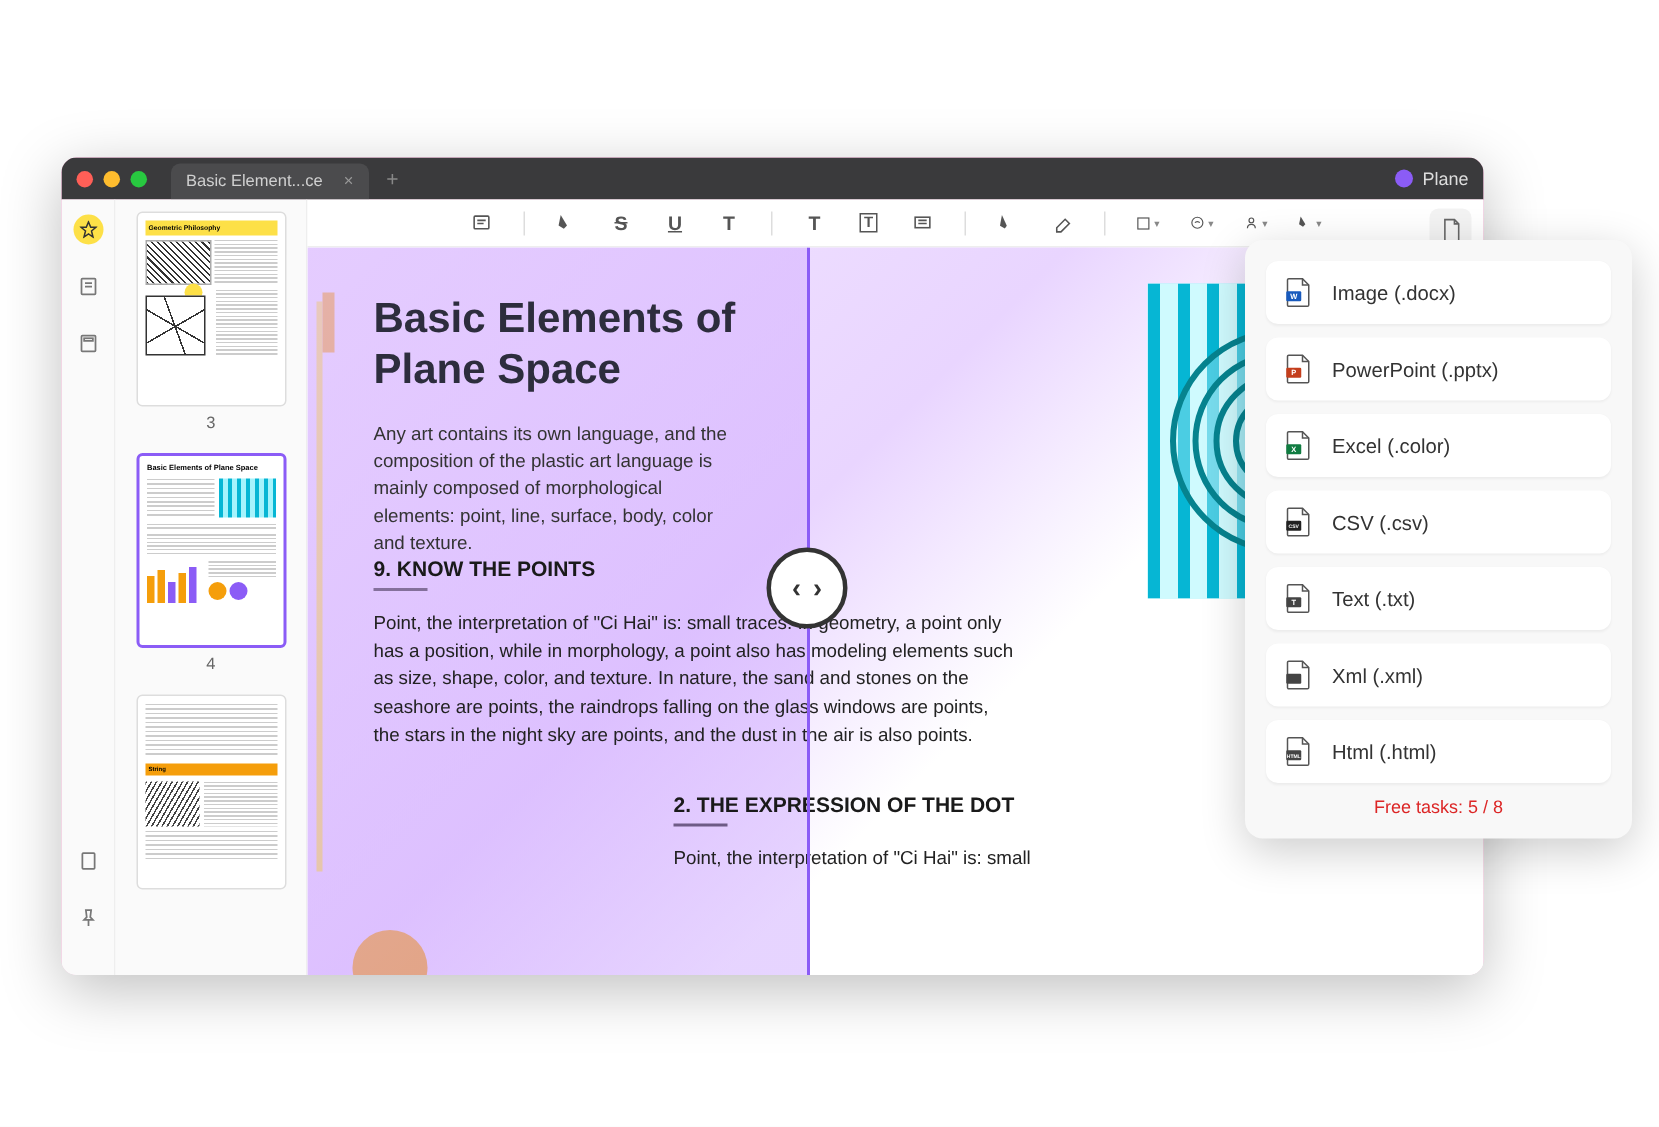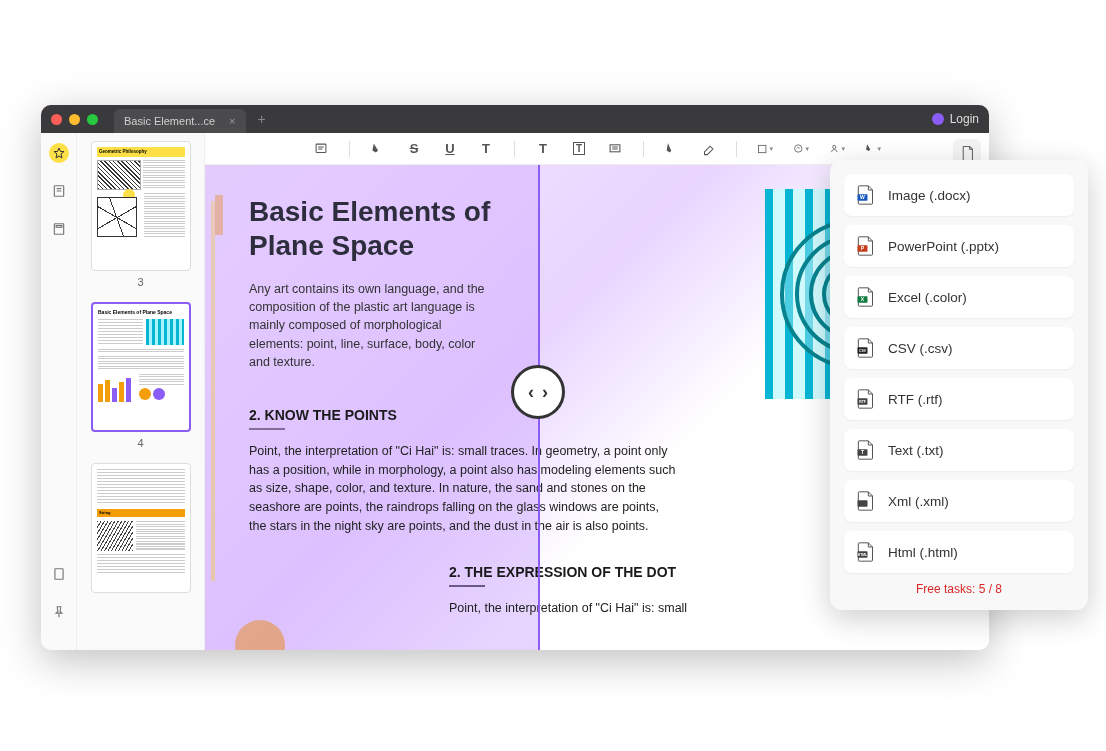--- a/index.html
+++ b/index.html
@@ -236,21 +236,20 @@
       line-height: 1.2;
       max-width: 280px;
       margin-bottom: 18px;
       position: relative;
     }
     .doc-intro {
       font-size: 12.5px;
       color: #333;
       line-height: 1.45;
       max-width: 250px;
-      margin-bottom: 36px;
       position: relative;
     }
     .doc-h2 {
       font-size: 14px;
       font-weight: 700;
       color: #1a1a1a;
       margin-bottom: 5px;
       position: relative;
     }
     .doc-h2-line {
@@ -378,21 +377,21 @@
       <div class="traffic-light tl-green"></div>
     </div>
     <div class="tab">
       <span>Basic Element...ce</span>
       <span class="tab-close">×</span>
     </div>
     <div class="tab-add">+</div>
     <div class="titlebar-spacer"></div>
     <div class="login-btn">
       <div class="login-avatar"></div>
-      <span>Login</span>
+      <span>Plane</span>
     </div>
   </div>
 
   <div class="app-body">
     <div class="left-rail">
       <div class="rail-icon active">
         <svg width="12" height="12" viewBox="0 0 24 24" fill="none" stroke="#333" stroke-width="2">
             <path d="M12 2l3 7h7l-6 5 2 8-6-4-6 4 2-8-6-5h7z"></path>
           </svg>
       </div>
@@ -570,21 +569,21 @@
           <div class="tunnel-ring" style="width:150px;height:150px"></div>
           <div class="tunnel-ring" style="width:120px;height:120px"></div>
           <div class="tunnel-ring" style="width:92px;height:92px"></div>
           <div class="tunnel-ring" style="width:66px;height:66px"></div>
           <div class="tunnel-ring" style="width:42px;height:42px"></div>
           <div class="tunnel-center"></div>
         </div>
 
         <h1 class="doc-title">Basic Elements of Plane Space</h1>
         <p class="doc-intro">Any art contains its own language, and the composition of the plastic art language is mainly composed of morphological elements: point, line, surface, body, color and texture.</p>
-        <h2 class="doc-h2">2. KNOW THE POINTS</h2>
+        <h2 class="doc-h2">9. KNOW THE POINTS</h2>
         <div class="doc-h2-line"></div>
         <p class="doc-body">Point, the interpretation of "Ci Hai" is: small traces. In geometry, a point only has a position, while in morphology, a point also has modeling elements such as size, shape, color, and texture. In nature, the sand and stones on the seashore are points, the raindrops falling on the glass windows are points, the stars in the night sky are points, and the dust in the air is also points.</p>
         <h2 class="doc-h2" style="margin-left:200px">2. THE EXPRESSION OF THE DOT</h2>
         <div class="doc-h2-line" style="margin-left:200px"></div>
         <p class="doc-body" style="margin-left:200px">Point, the interpretation of "Ci Hai" is: small</p>
 
         <div class="divider-line"></div>
         <div class="slider-handle">
           <span>‹</span>
           <span>›</span>
@@ -646,31 +645,20 @@
     </svg>
         </div>
         <span class="ci-label">CSV (.csv)</span>
       </div>
       <div class="convert-item">
         <div class="ci-icon">
           <svg class="file-svg" viewBox="0 0 20 24" fill="none">
     <path d="M3 1h11l5 5v16a1 1 0 0 1-1 1H3a1 1 0 0 1-1-1V2a1 1 0 0 1 1-1z" fill="#fff" stroke="#555" stroke-width="1.2"></path>
     <path d="M14 1v5h5" fill="none" stroke="#555" stroke-width="1.2"></path>
     <rect x="1" y="11" width="12" height="8" rx="1" fill="#444"></rect>
-    <text x="7" y="17" font-size="4" font-weight="bold" fill="#fff" text-anchor="middle" font-family="Arial">RTF</text>
-    </svg>
-        </div>
-        <span class="ci-label">RTF (.rtf)</span>
-      </div>
-      <div class="convert-item">
-        <div class="ci-icon">
-          <svg class="file-svg" viewBox="0 0 20 24" fill="none">
-    <path d="M3 1h11l5 5v16a1 1 0 0 1-1 1H3a1 1 0 0 1-1-1V2a1 1 0 0 1 1-1z" fill="#fff" stroke="#555" stroke-width="1.2"></path>
-    <path d="M14 1v5h5" fill="none" stroke="#555" stroke-width="1.2"></path>
-    <rect x="1" y="11" width="12" height="8" rx="1" fill="#444"></rect>
     <text x="7" y="17" font-size="6" font-weight="bold" fill="#fff" text-anchor="middle" font-family="Arial">T</text>
     </svg>
         </div>
         <span class="ci-label">Text (.txt)</span>
       </div>
       <div class="convert-item">
         <div class="ci-icon">
           <svg class="file-svg" viewBox="0 0 20 24" fill="none">
     <path d="M3 1h11l5 5v16a1 1 0 0 1-1 1H3a1 1 0 0 1-1-1V2a1 1 0 0 1 1-1z" fill="#fff" stroke="#555" stroke-width="1.2"></path>
     <path d="M14 1v5h5" fill="none" stroke="#555" stroke-width="1.2"></path>

